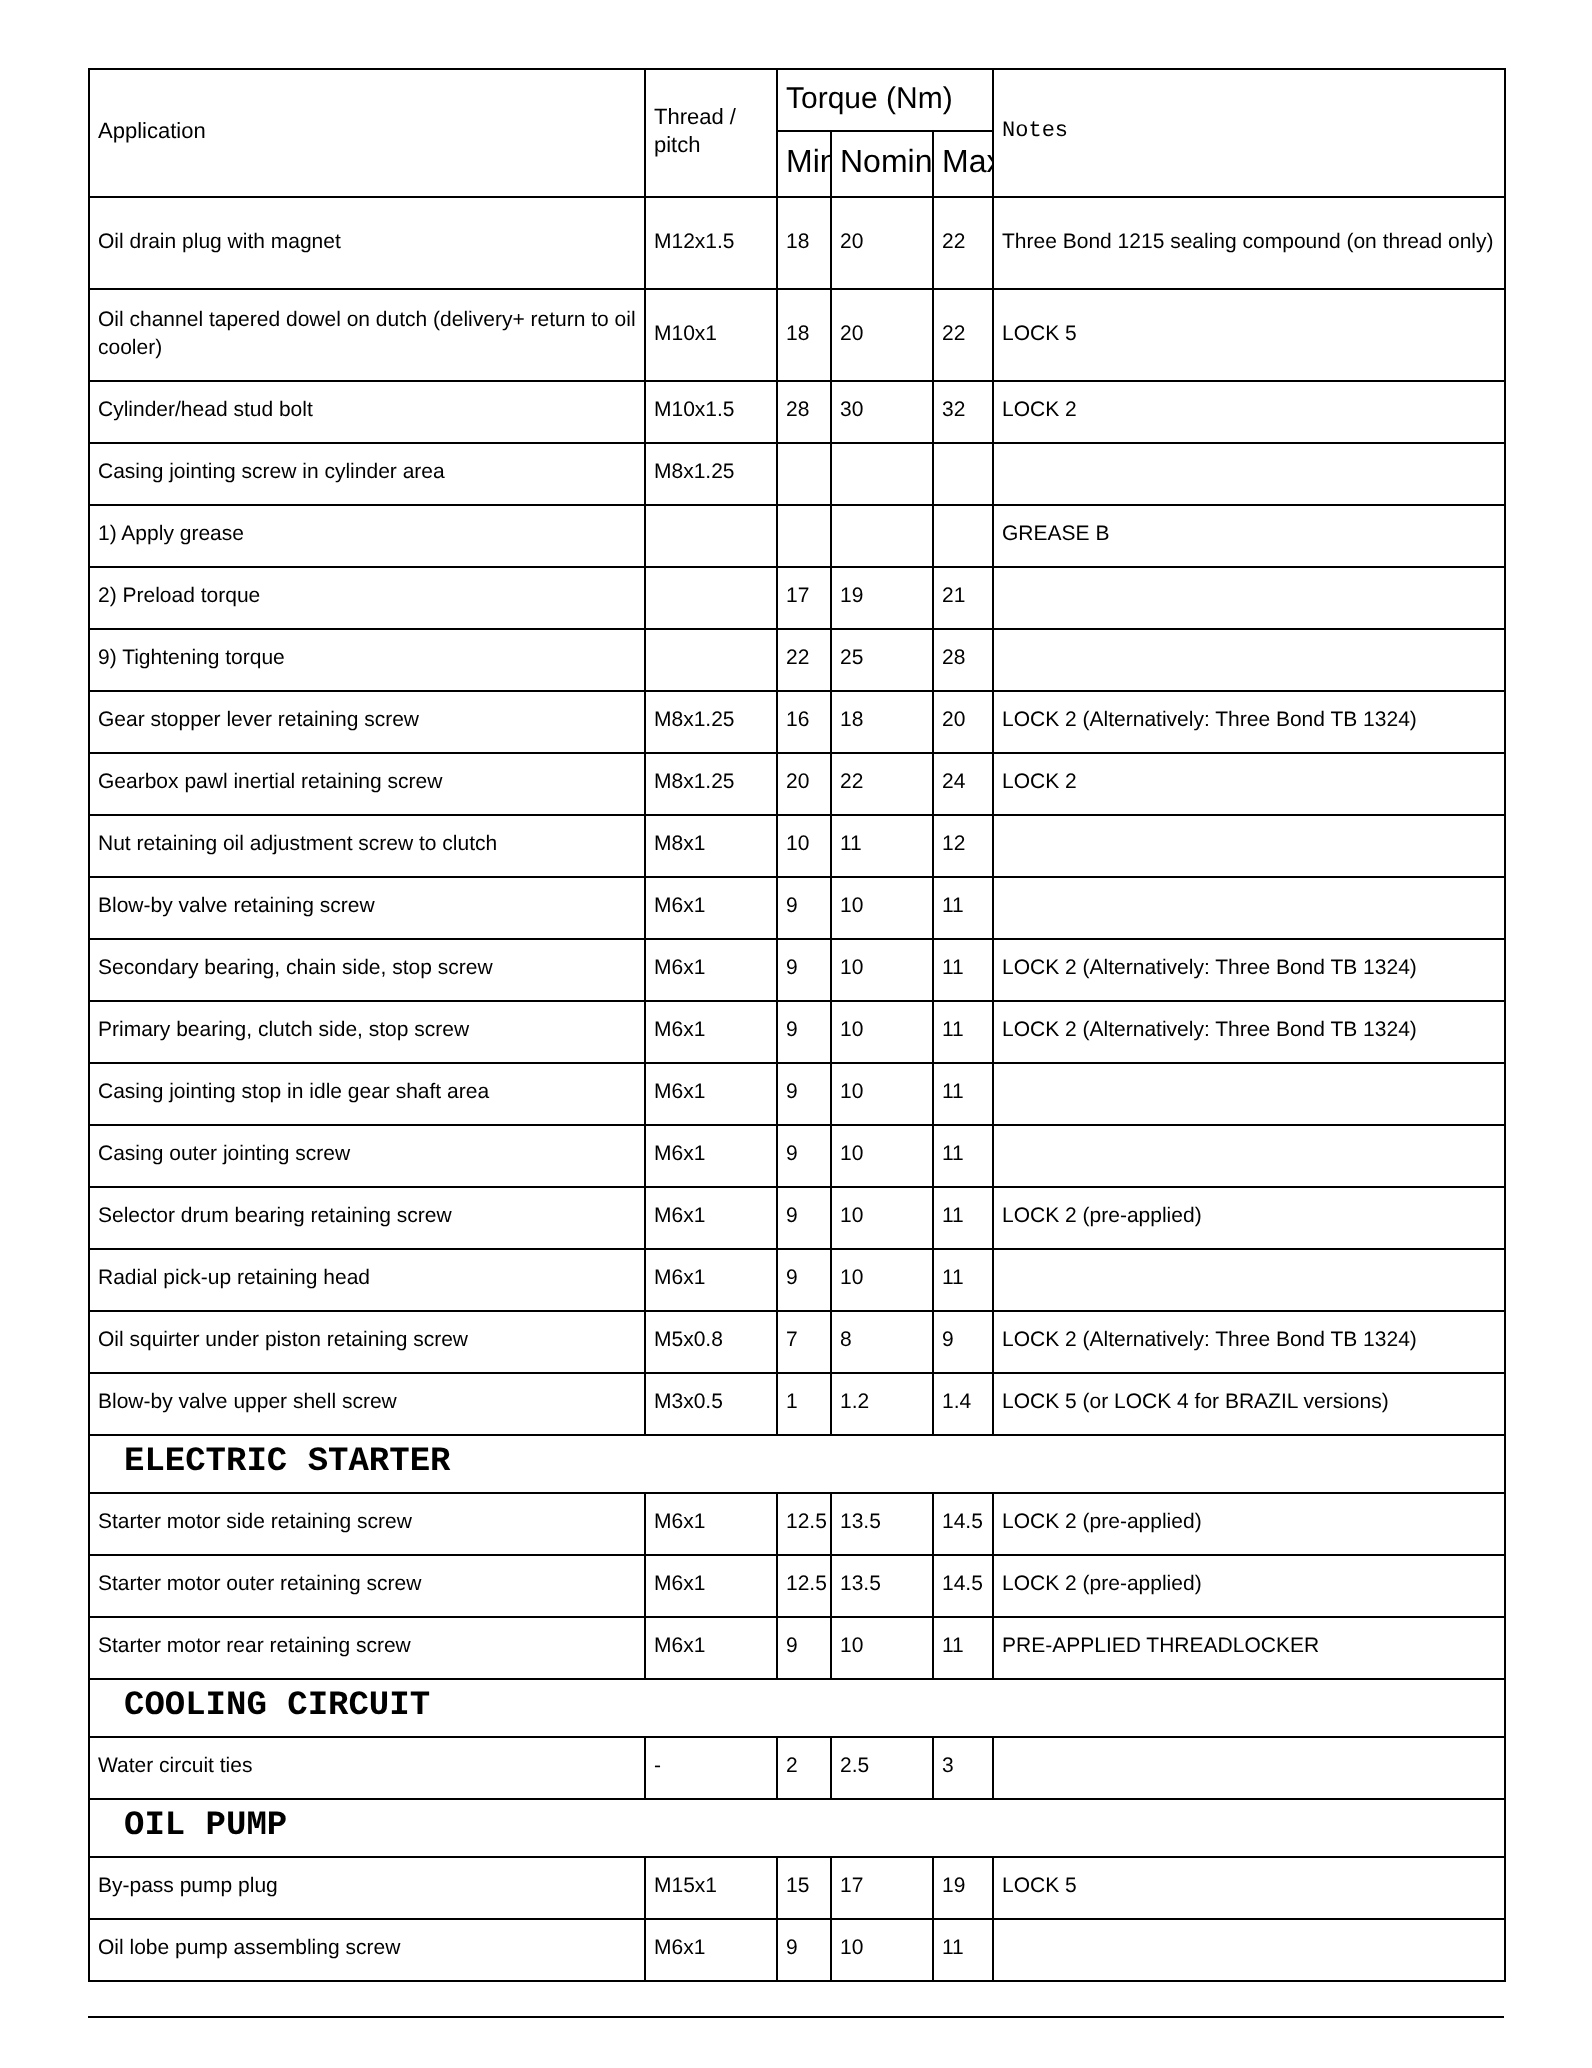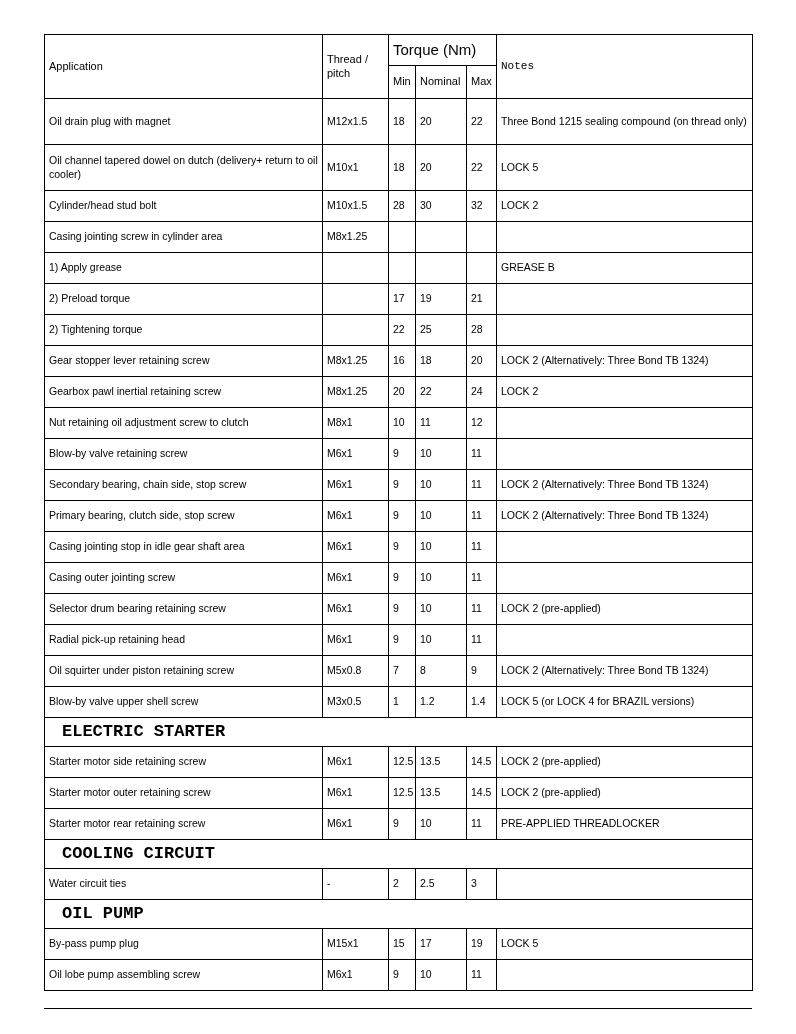--- a/index.html
+++ b/index.html
@@ -60,21 +60,21 @@
     font-size: 15px;
   }
   .hdr-notes {
     vertical-align: top;
     padding-top: 4px;
     font-size: 11px;
     font-family: Liberation Mono, monospace;
   }
   .hdr-sub {
     font-weight: bold;
-    font-size: 11px;
+    font-size: 16px;
     height: 32px;
     vertical-align: bottom;
     padding-bottom: 5px;
   }
 
   
   tbody tr.data-row td {
     height: 30px;
   }
   tbody tr.data-row.tall td {
@@ -169,21 +169,21 @@
         </tr>
         <tr class="data-row">
           <td class="app-cell">2) Preload torque</td>
           <td class="num-cell"></td>
           <td class="num-cell">17</td>
           <td class="num-cell">19</td>
           <td class="num-cell">21</td>
           <td class="notes-cell"></td>
         </tr>
         <tr class="data-row">
-          <td class="app-cell">2) Tightening torque</td>
+          <td class="app-cell">9) Tightening torque</td>
           <td class="num-cell"></td>
           <td class="num-cell">22</td>
           <td class="num-cell">25</td>
           <td class="num-cell">28</td>
           <td class="notes-cell"></td>
         </tr>
         <tr class="data-row">
           <td class="app-cell">Gear stopper lever retaining screw</td>
           <td class="num-cell">M8x1.25</td>
           <td class="num-cell">16</td>

